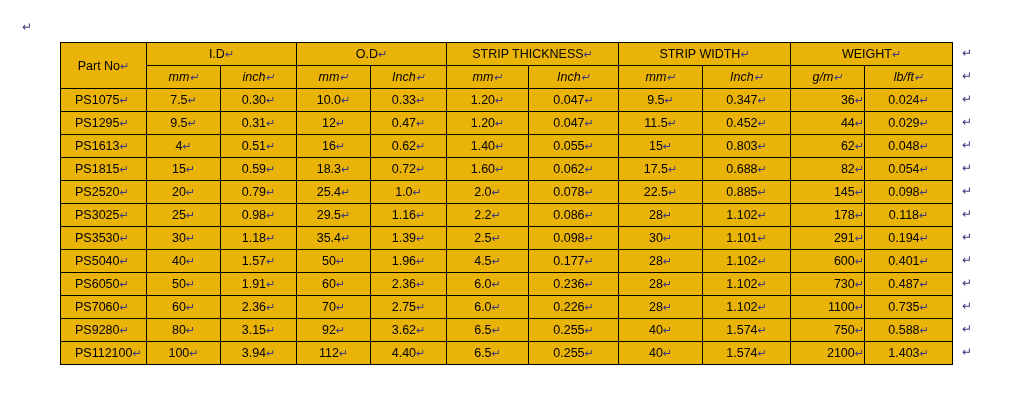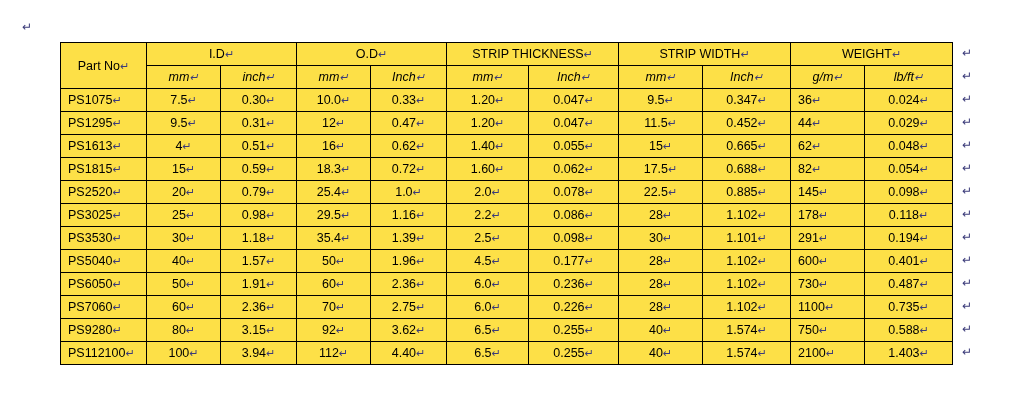--- a/index.html
+++ b/index.html
@@ -32,39 +32,39 @@
   }
   .pilcrow-right-col {
     left: 962px;
   }
   table.spec {
     position: absolute;
     left: 60px;
     top: 42px;
     border-collapse: collapse;
     table-layout: fixed;
-    background: #fde047;
+    background: #eab308;
   }
   table.spec td, table.spec th {
     border: 1px solid #000000;
     font-weight: normal;
     font-size: 12.5px;
     text-align: center;
     vertical-align: middle;
     padding: 0;
     height: 22px;
     line-height: 22px;
     white-space: nowrap;
   }
   table.spec td.partcell {
     text-align: left;
-    padding-left: 7px;
+    padding-left: 14px;
   }
   table.spec td.gm {
-    text-align: left;
+    text-align: right;
     padding-left: 7px;
   }
   .grp-head td {
     height: 29px;
     line-height: 29px;
     font-size: 13px;
   }
   .unit-head td {
     height: 30px;
     line-height: 30px;
@@ -157,21 +157,21 @@
         </tr>
         <tr>
           <td class="partcell"><span>PS1613</span><span class="mark">↵</span></td>
           <td><span>4</span><span class="mark">↵</span></td>
           <td><span>0.51</span><span class="mark">↵</span></td>
           <td><span>16</span><span class="mark">↵</span></td>
           <td><span>0.62</span><span class="mark">↵</span></td>
           <td><span>1.40</span><span class="mark">↵</span></td>
           <td><span>0.055</span><span class="mark">↵</span></td>
           <td><span>15</span><span class="mark">↵</span></td>
-          <td><span>0.665</span><span class="mark">↵</span></td>
+          <td><span>0.803</span><span class="mark">↵</span></td>
           <td class="gm"><span>62</span><span class="mark">↵</span></td>
           <td><span>0.048</span><span class="mark">↵</span></td>
         </tr>
         <tr>
           <td class="partcell"><span>PS1815</span><span class="mark">↵</span></td>
           <td><span>15</span><span class="mark">↵</span></td>
           <td><span>0.59</span><span class="mark">↵</span></td>
           <td><span>18.3</span><span class="mark">↵</span></td>
           <td><span>0.72</span><span class="mark">↵</span></td>
           <td><span>1.60</span><span class="mark">↵</span></td>

